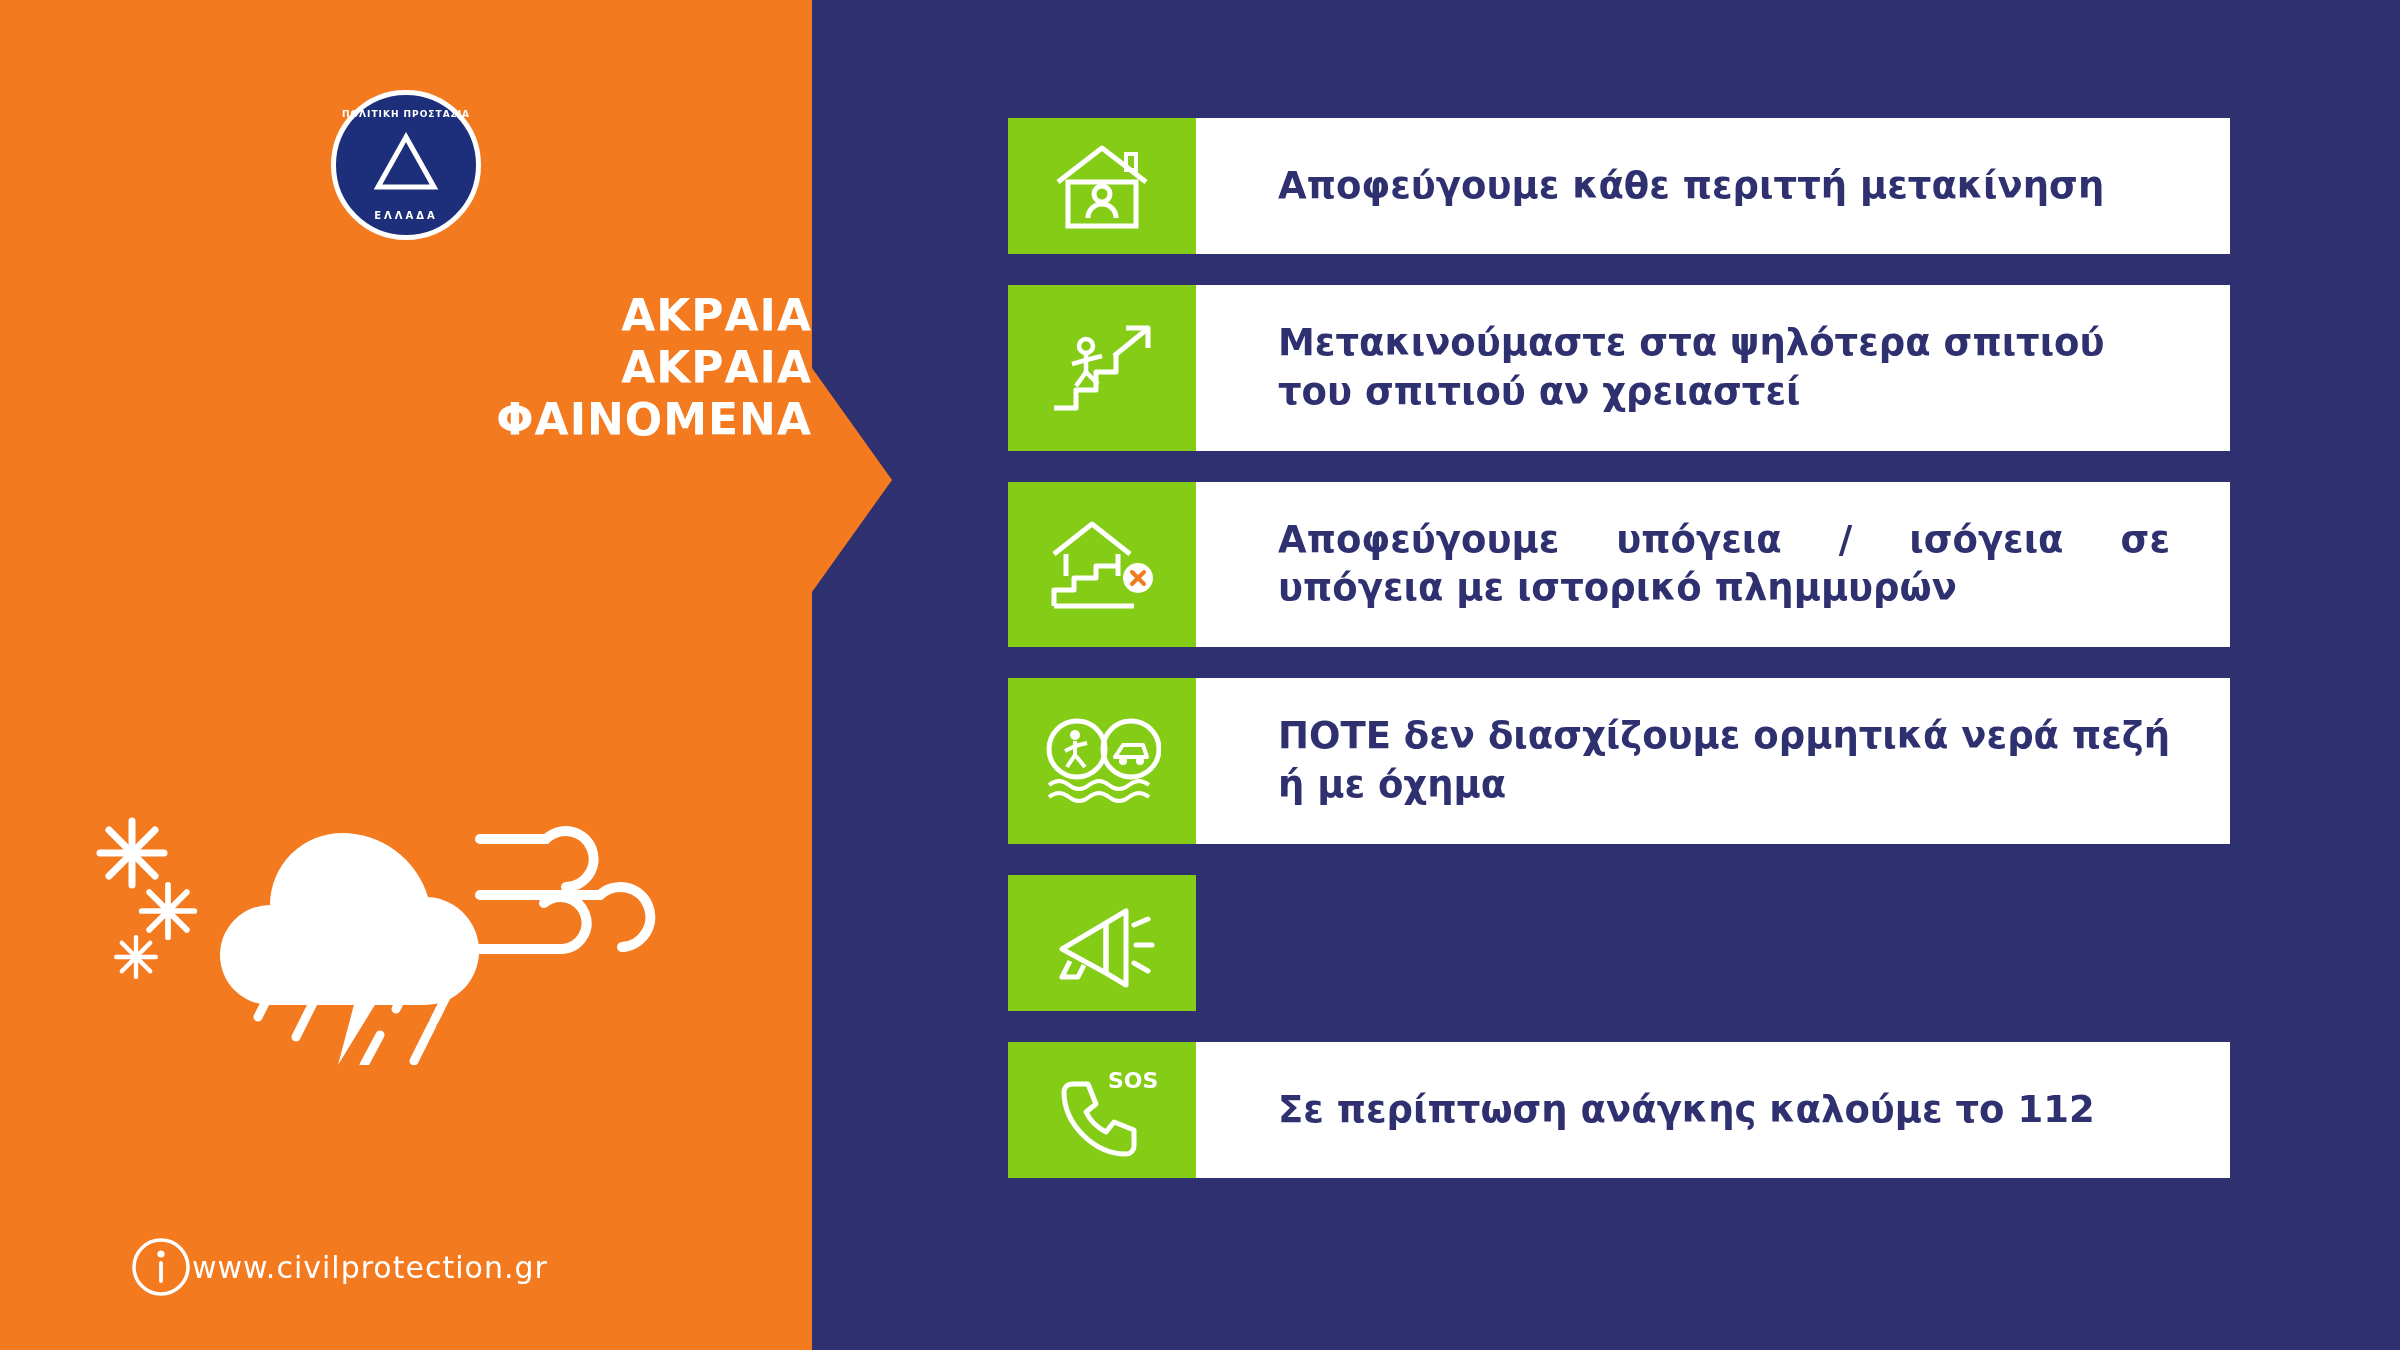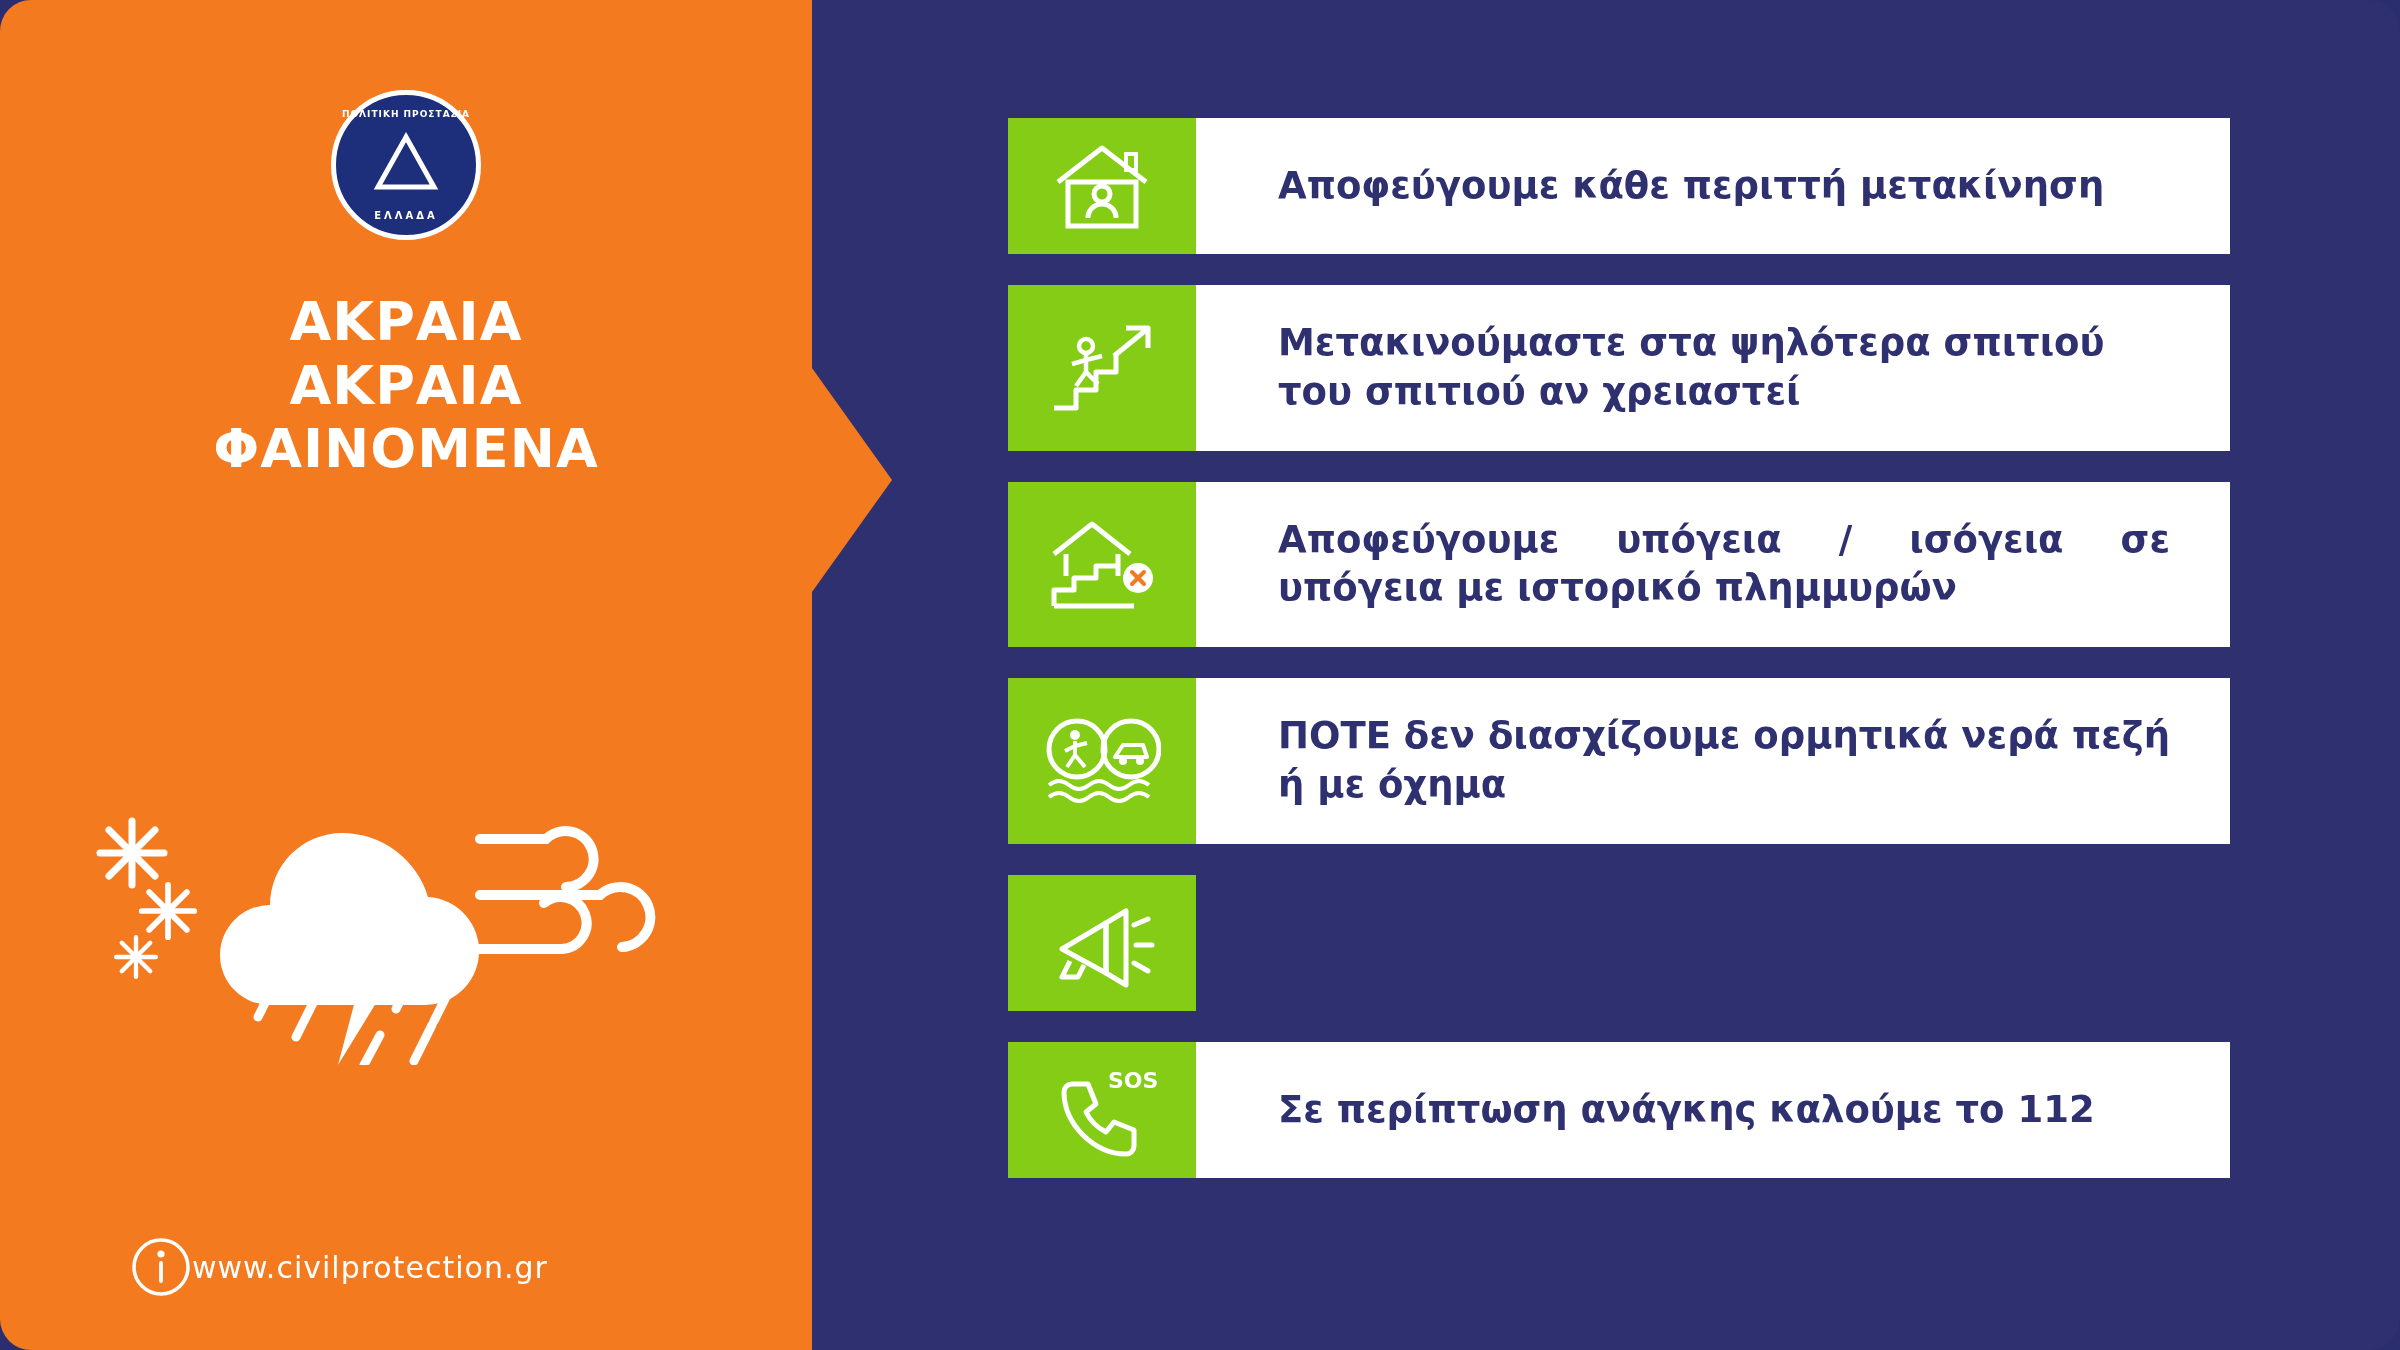--- a/index.html
+++ b/index.html
@@ -7,21 +7,20 @@
     padding: 0;
     background: #2a2d6e;
   }
   .page {
     position: relative;
     width: 2400px;
     height: 1350px;
     background: #2e3070;
     overflow: hidden;
     font-family: "DejaVu Sans", "Liberation Sans", sans-serif;
-    border-radius: 31px;
   }
 
   
   .left-panel {
     position: absolute;
     left: 0;
     top: 0;
     width: 812px;
     height: 1350px;
     background: #f47a20;
@@ -69,24 +68,24 @@
   .logo .ring-text-top { top: 14px; }
   .logo .ring-text-bottom { bottom: 14px; font-size: 10px; letter-spacing: 3px;}
   .logo svg { position: absolute; left: 0; top: 0; }
 
   
   .title {
     position: absolute;
     left: 0;
     top: 290px;
     width: 812px;
-    text-align: center;
+    text-align: right;
     color: #ffffff;
     font-weight: bold;
-    font-size: 54px;
+    font-size: 44px;
     line-height: 1.18;
     letter-spacing: 1px;
   }
   .title span { display: block; }
 
   
   .weather {
     position: absolute;
     left: 80px;
     top: 735px;

